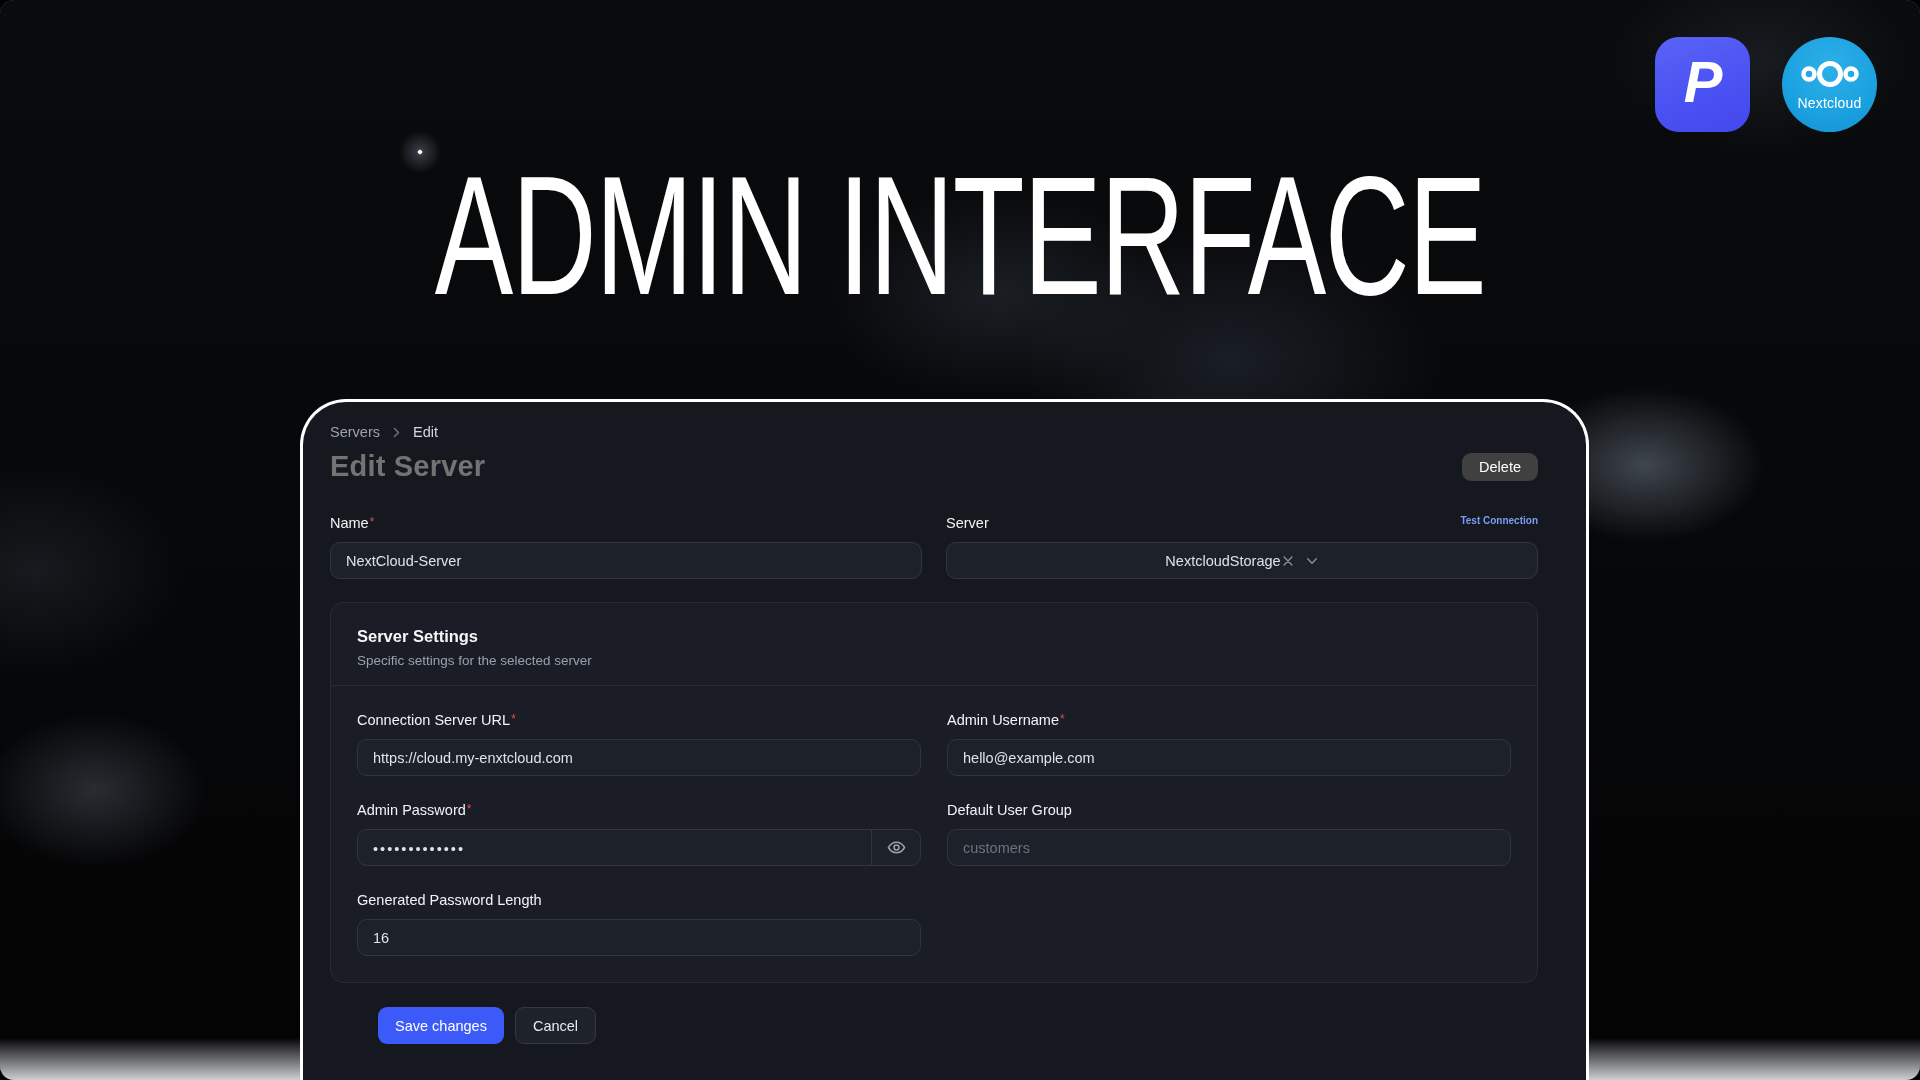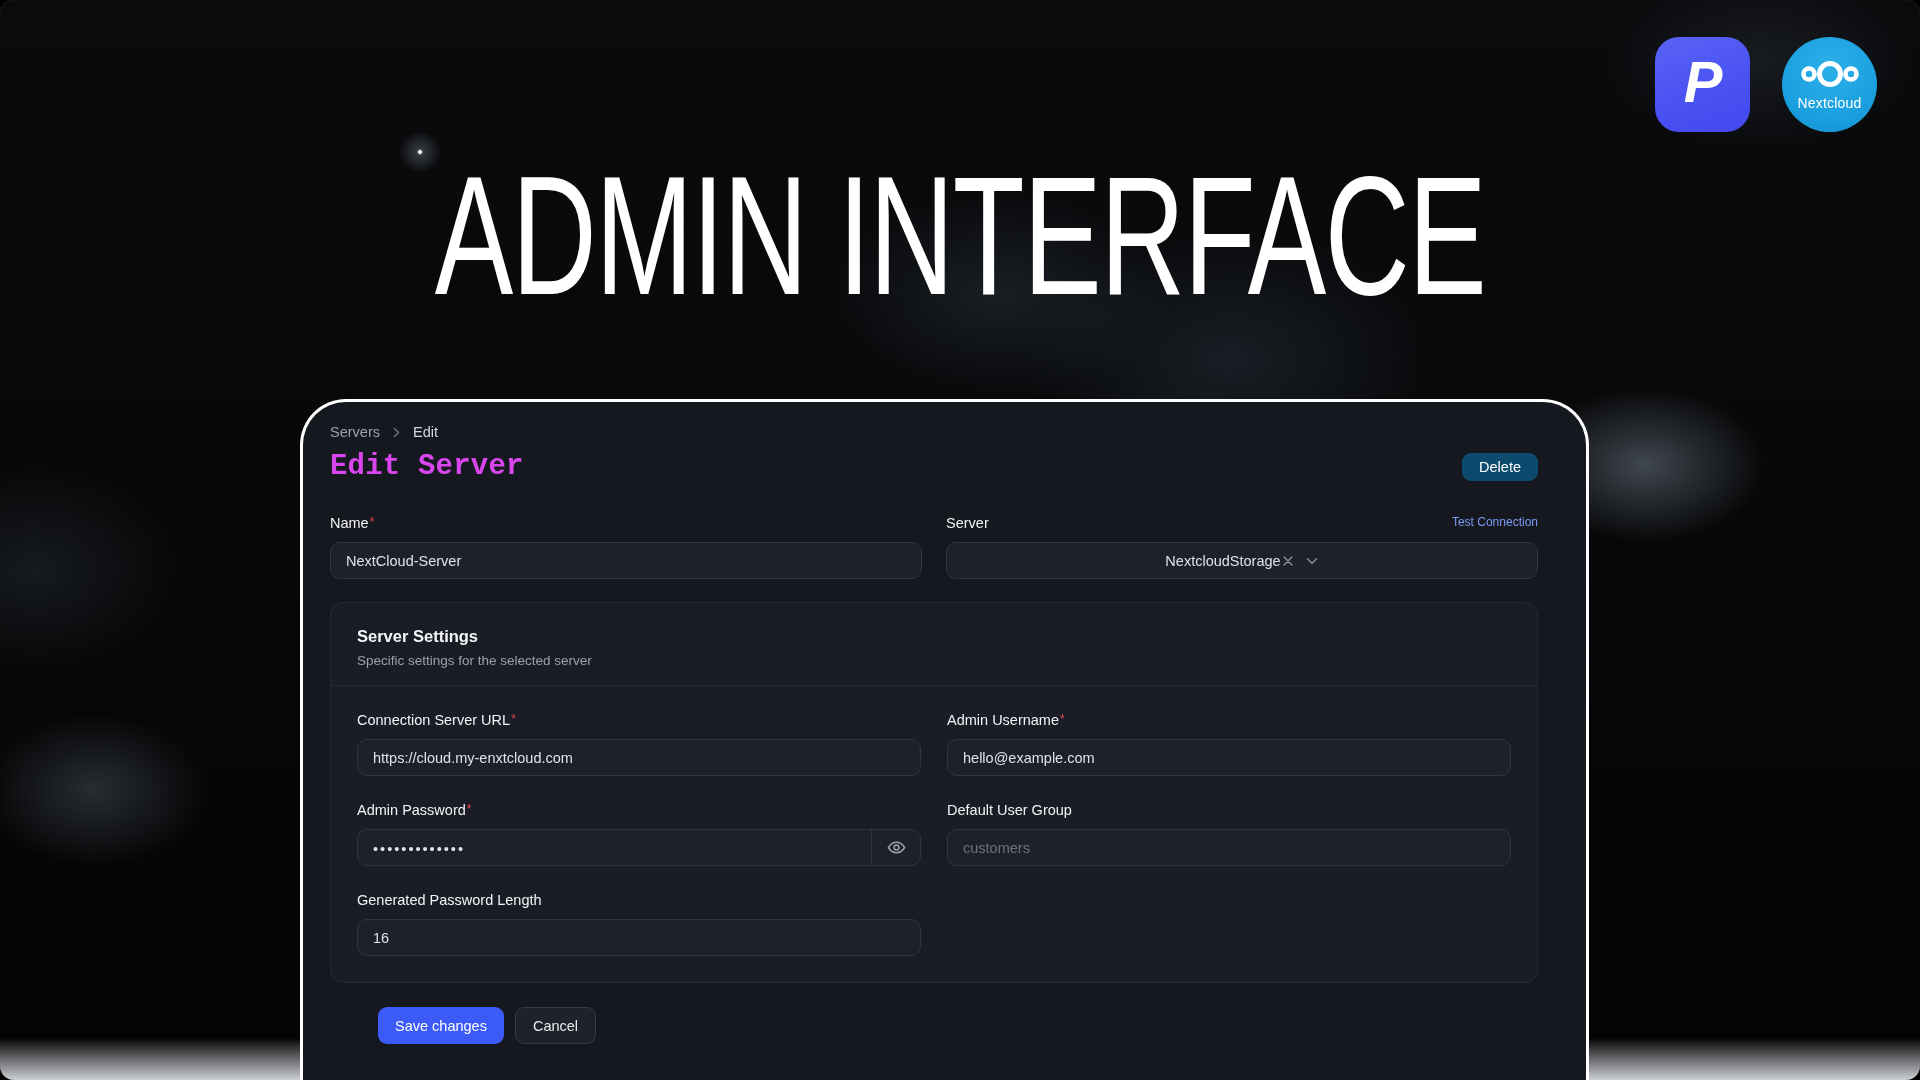--- a/index.html
+++ b/index.html
@@ -74,38 +74,38 @@
     border-radius: 46px 46px 0 0;
     padding: 22px 48px 0 27px;
   }
 
   .breadcrumb { display: flex; align-items: center; gap: 10px; font-size: 14.5px; }
   .crumb-a { color: #9aa1ac; cursor: pointer; }
   .crumb-b { color: #d3d7dd; }
   .crumb-sep { display: flex; align-items: center; }
 
   .title-row { display: flex; align-items: center; justify-content: space-between; margin-top: 10px; }
-  .page-title { color: #d946ef; font-size: 29px; font-weight: 700; letter-spacing: .2px; font-family: Liberation Mono, monospace; }
+  .page-title { color: #737373; font-size: 29px; font-weight: 700; letter-spacing: .2px; }
 
   .btn {
     border: none; border-radius: 9px; font-family: inherit;
     font-size: 14.5px; font-weight: 500; cursor: pointer;
     display: inline-flex; align-items: center; justify-content: center;
   }
-  .btn-danger { background: #0c4a6e; color: #fff; height: 28px; padding: 0 17px; }
+  .btn-danger { background: #404040; color: #fff; height: 28px; padding: 0 17px; }
   .btn-primary { background: #3b5af7; color: #fff; height: 37px; padding: 0 17px; }
   .btn-ghost { background: #1e222a; color: #e8eaed; height: 37px; padding: 0 17px; border: 1px solid #343945; }
 
   .grid2 { display: grid; grid-template-columns: 1fr 1fr; column-gap: 24px; }
   .top-grid { margin-top: 32px; }
 
   .label-row { display: flex; align-items: flex-start; justify-content: space-between; height: 18px; margin-bottom: 9px; }
   .f-label { color: #f2f3f5; font-size: 14.5px; font-weight: 500; }
   .req { color: #e5484d; font-size: 12px; vertical-align: top; margin-left: 1px; }
-  .link { color: #7c9bf5; font-size: 12px; font-weight: 400; text-decoration: none; cursor: pointer; }
+  .link { color: #7c9bf5; font-size: 10px; font-weight: 700; text-decoration: none; cursor: pointer; }
 
   .input, .select {
     width: 100%; height: 37px;
     background: #1d2129;
     border: 1px solid #30353f;
     border-radius: 10px;
     color: #dfe2e7;
     font-size: 14.5px;
     font-family: inherit;
     padding: 0 15px;

